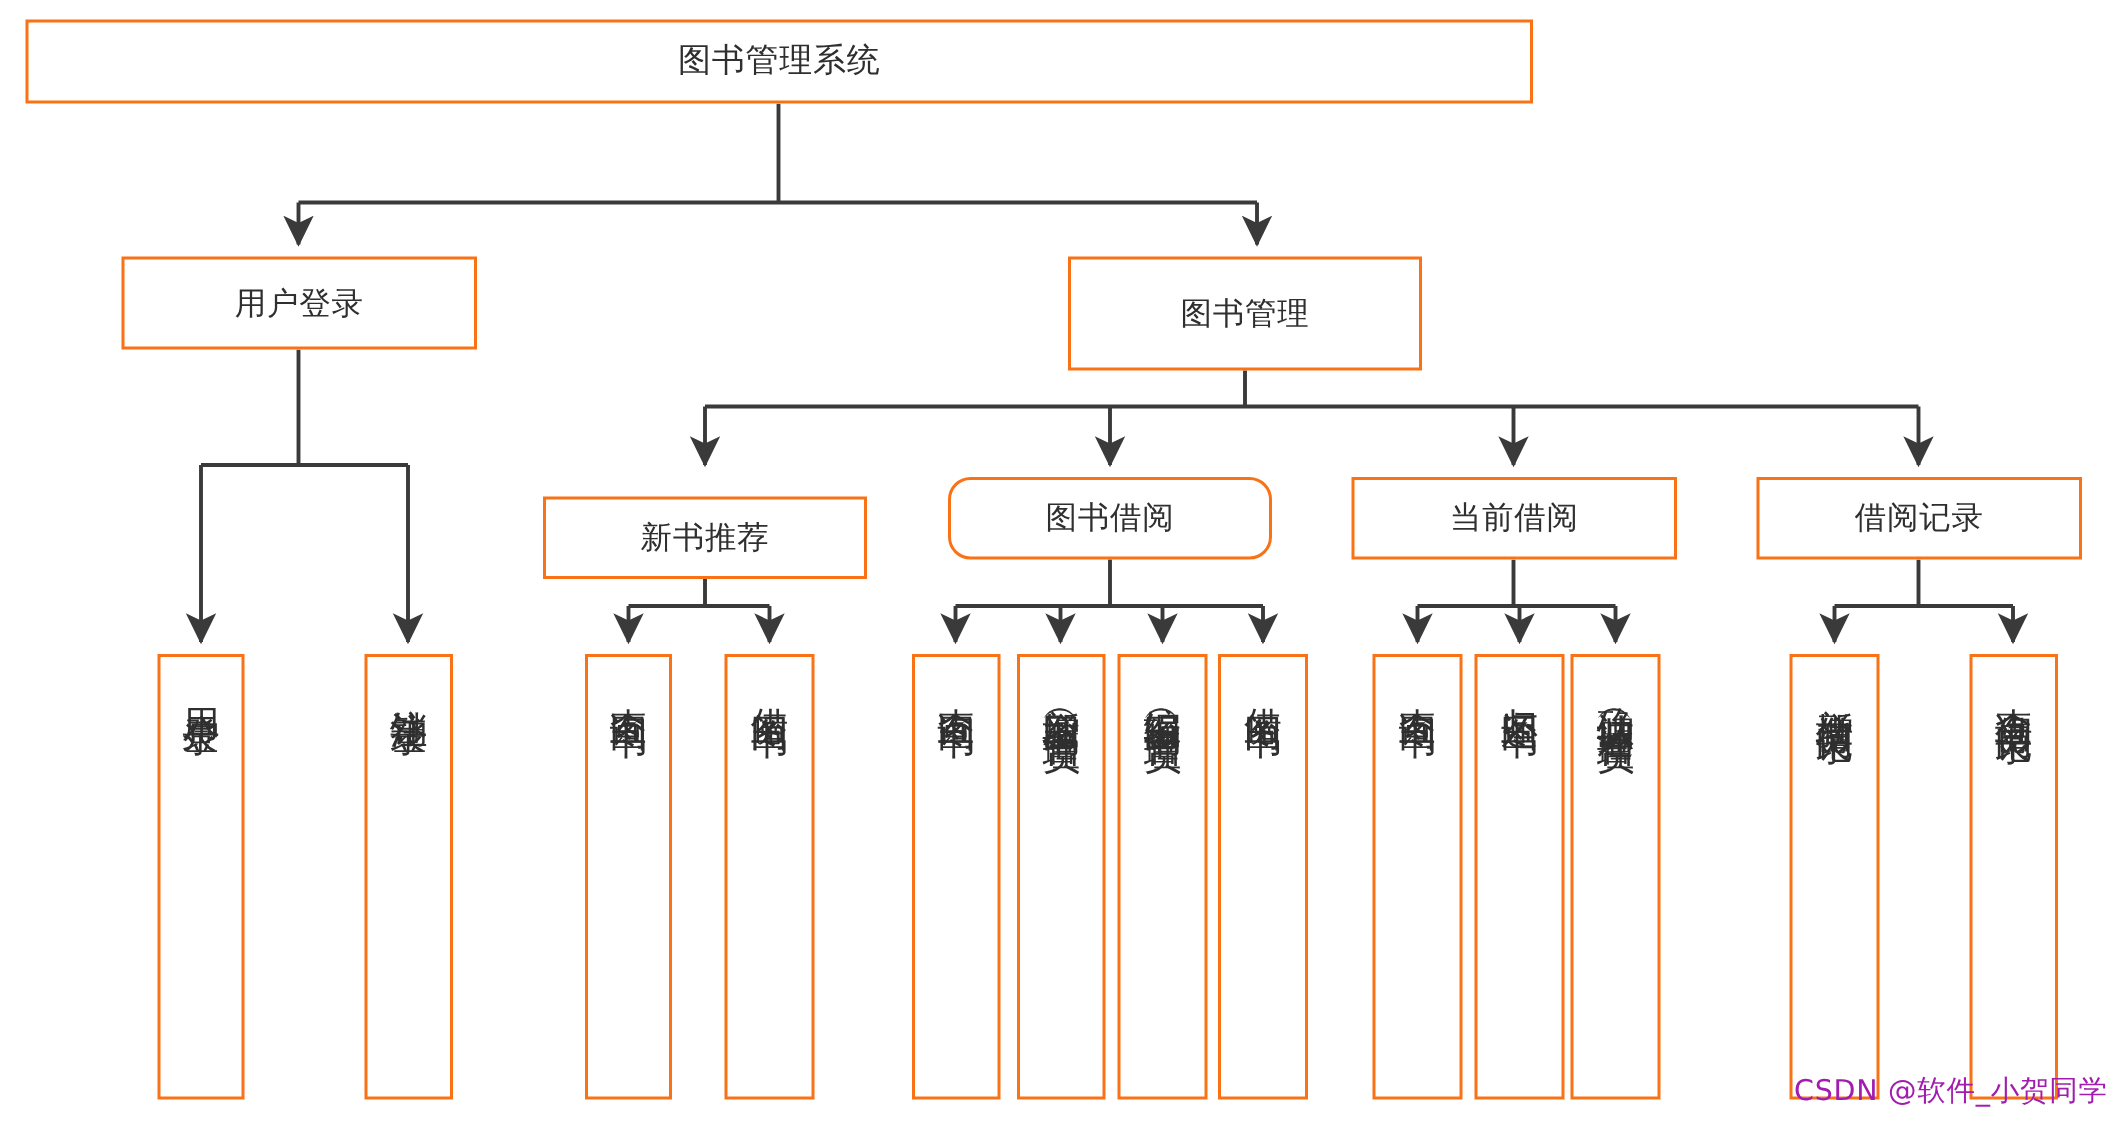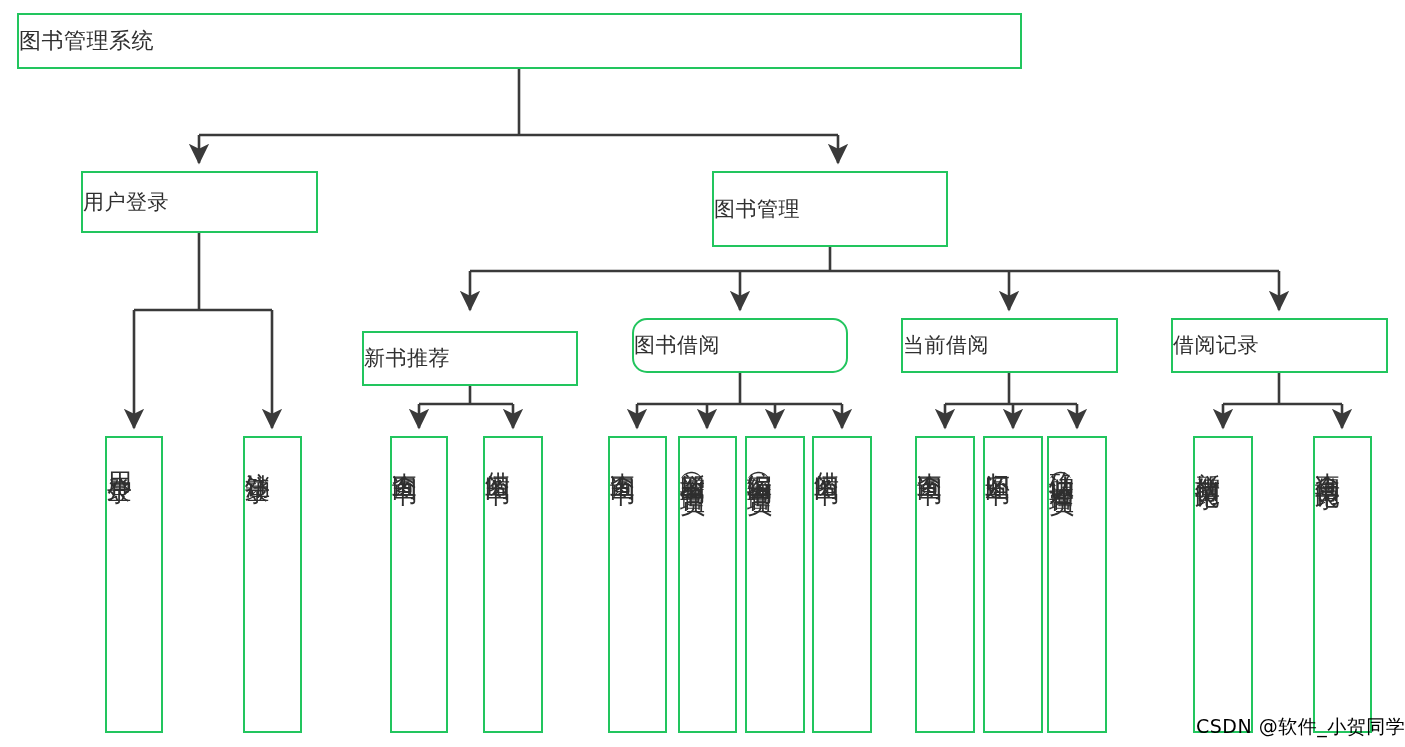--- a/index.html
+++ b/index.html
@@ -23,24 +23,25 @@
     position: absolute;
     left: 0;
     top: 0;
     width: 1405px;
     height: 747px;
     pointer-events: none;
   }
   .node {
     position: absolute;
     box-sizing: border-box;
-    border: 2px solid #22c55e;
+    border: 2px solid #f97316;
     background: #ffffff;
     display: flex;
     align-items: center;
+    justify-content: center;
     z-index: 2;
   }
   .node .label {
     display: block;
     text-align: center;
     color: #2f2f2f;
     line-height: 1.18;
     white-space: nowrap;
   }
   
@@ -60,21 +61,21 @@
     writing-mode: vertical-rl;
     text-orientation: upright;
     font-size: 25px;
     line-height: 1;
     letter-spacing: 3px;
     white-space: nowrap;
   }
   .watermark {
     position: absolute;
     font-size: 19px;
-    color: #000000;
+    color: #a21caf;
     white-space: nowrap;
     z-index: 5;
     letter-spacing: 0.5px;
   }
 </style>
 </head>
 <body>
 
 <div id="canvas">
 

